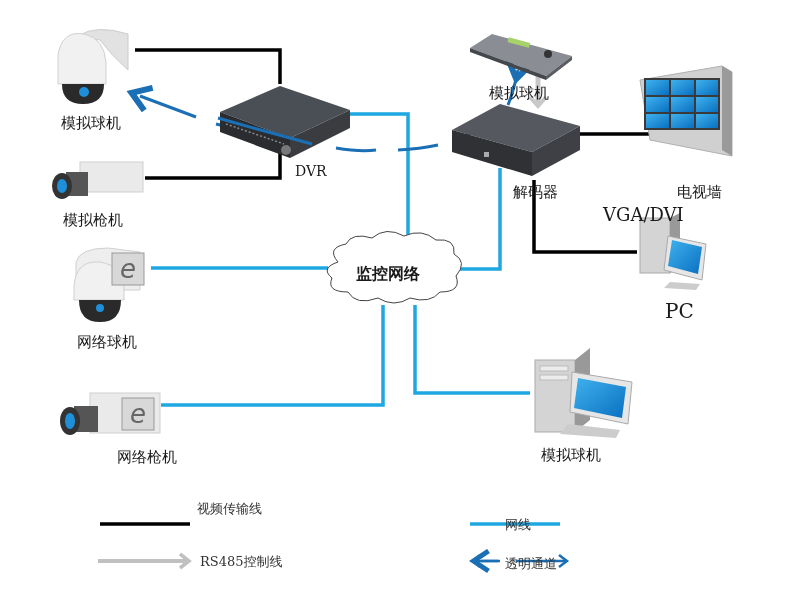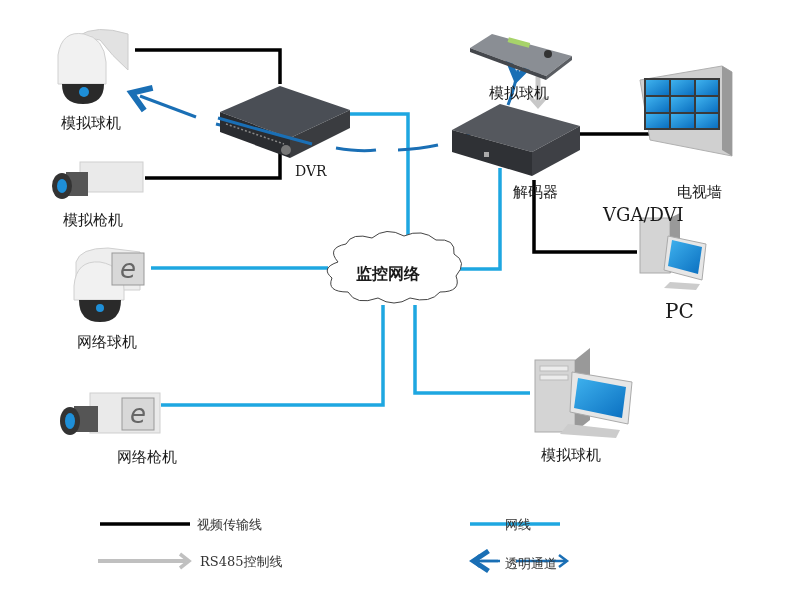--- a/index.html
+++ b/index.html
@@ -171,17 +171,17 @@
   <span class="lbl" style="left:77px;top:448px;margin-left:40px;">网络枪机</span>
   <span class="lbl" style="left:295px;top:163px;font-size:14px;text-align:right;">DVR</span>
   <span class="lbl" style="left:489px;top:84px;">模拟球机</span>
   <span class="lbl" style="left:513px;top:183px;text-align:center;">解码器</span>
   <span class="lbl" style="left:677px;top:183px;">电视墙</span>
   <span class="lbl" style="left:556px;top:204px;font-size:18px;margin-left:47px;">VGA/DVI</span>
   <span class="lbl" style="left:665px;top:299px;font-size:20px;">PC</span>
   <span class="lbl lbl-bold" style="left:356px;top:264px;">监控网络</span>
   <span class="lbl" style="left:541px;top:446px;">模拟球机</span>
 
-  <span class="legend-text" style="left:197px;top:516px;">视频传输线</span>
+  <span class="legend-text" style="left:197px;top:500px;">视频传输线</span>
   <span class="legend-text" style="left:505px;top:516px;text-align:right;">网线</span>
   <span class="legend-text" style="left:200px;top:553px;">RS485控制线</span>
   <span class="legend-text" style="left:505px;top:555px;">透明通道</span>
 </div>
 
 </body></html>

